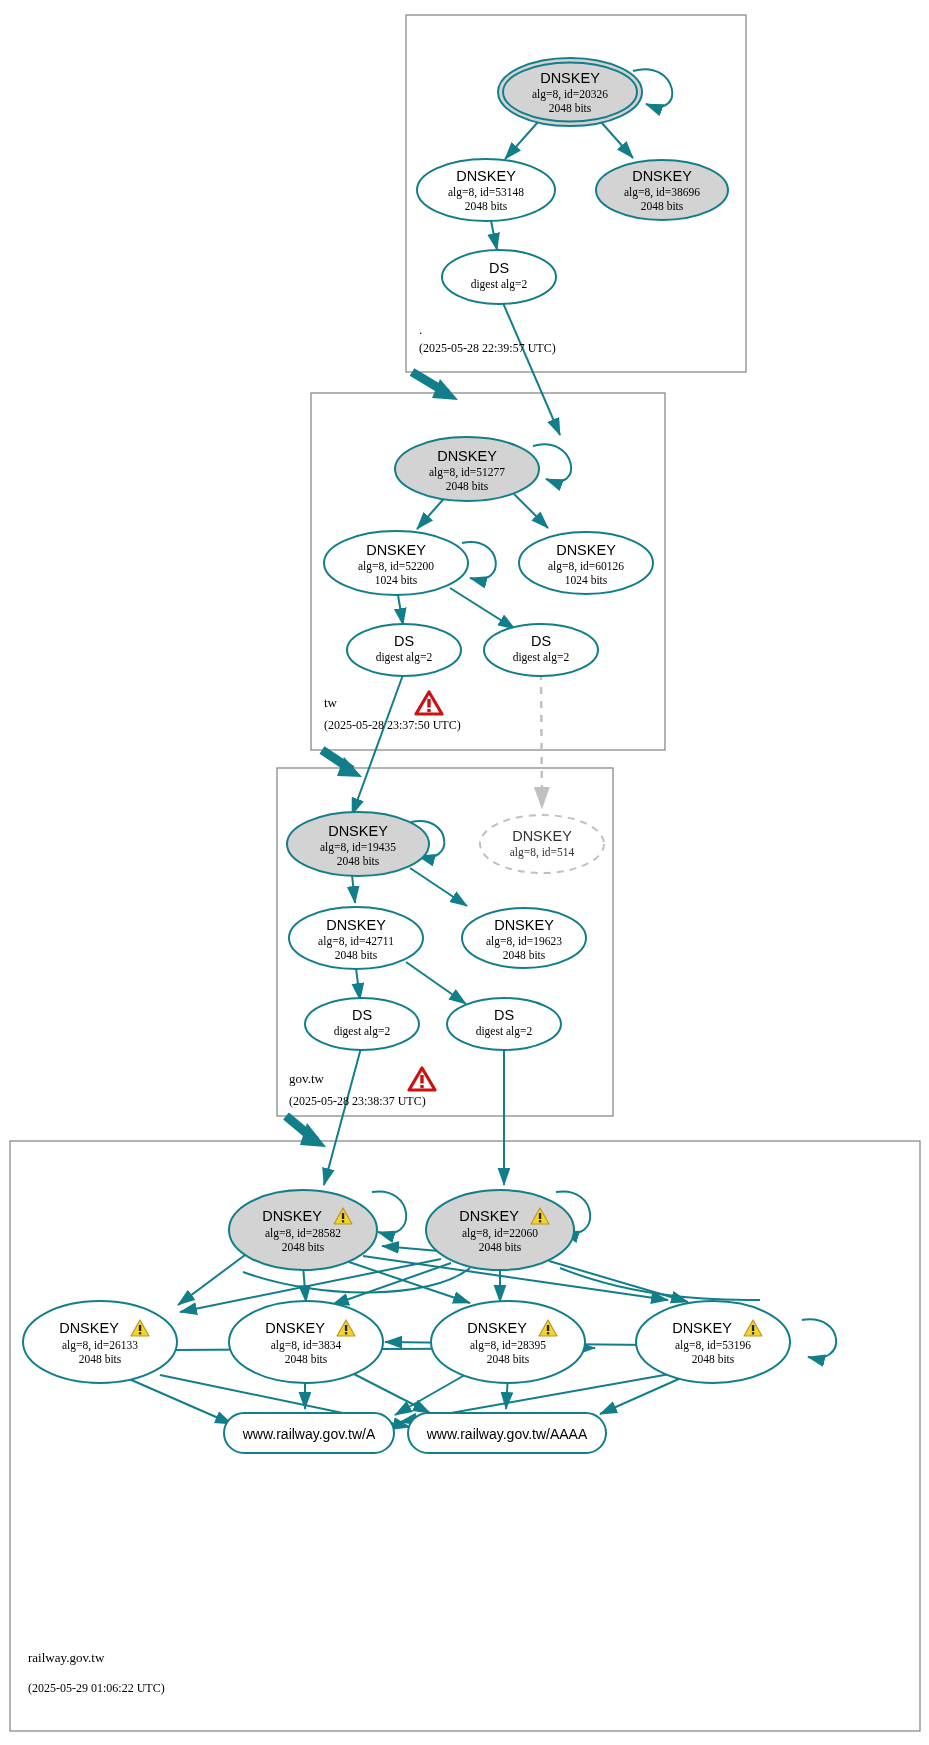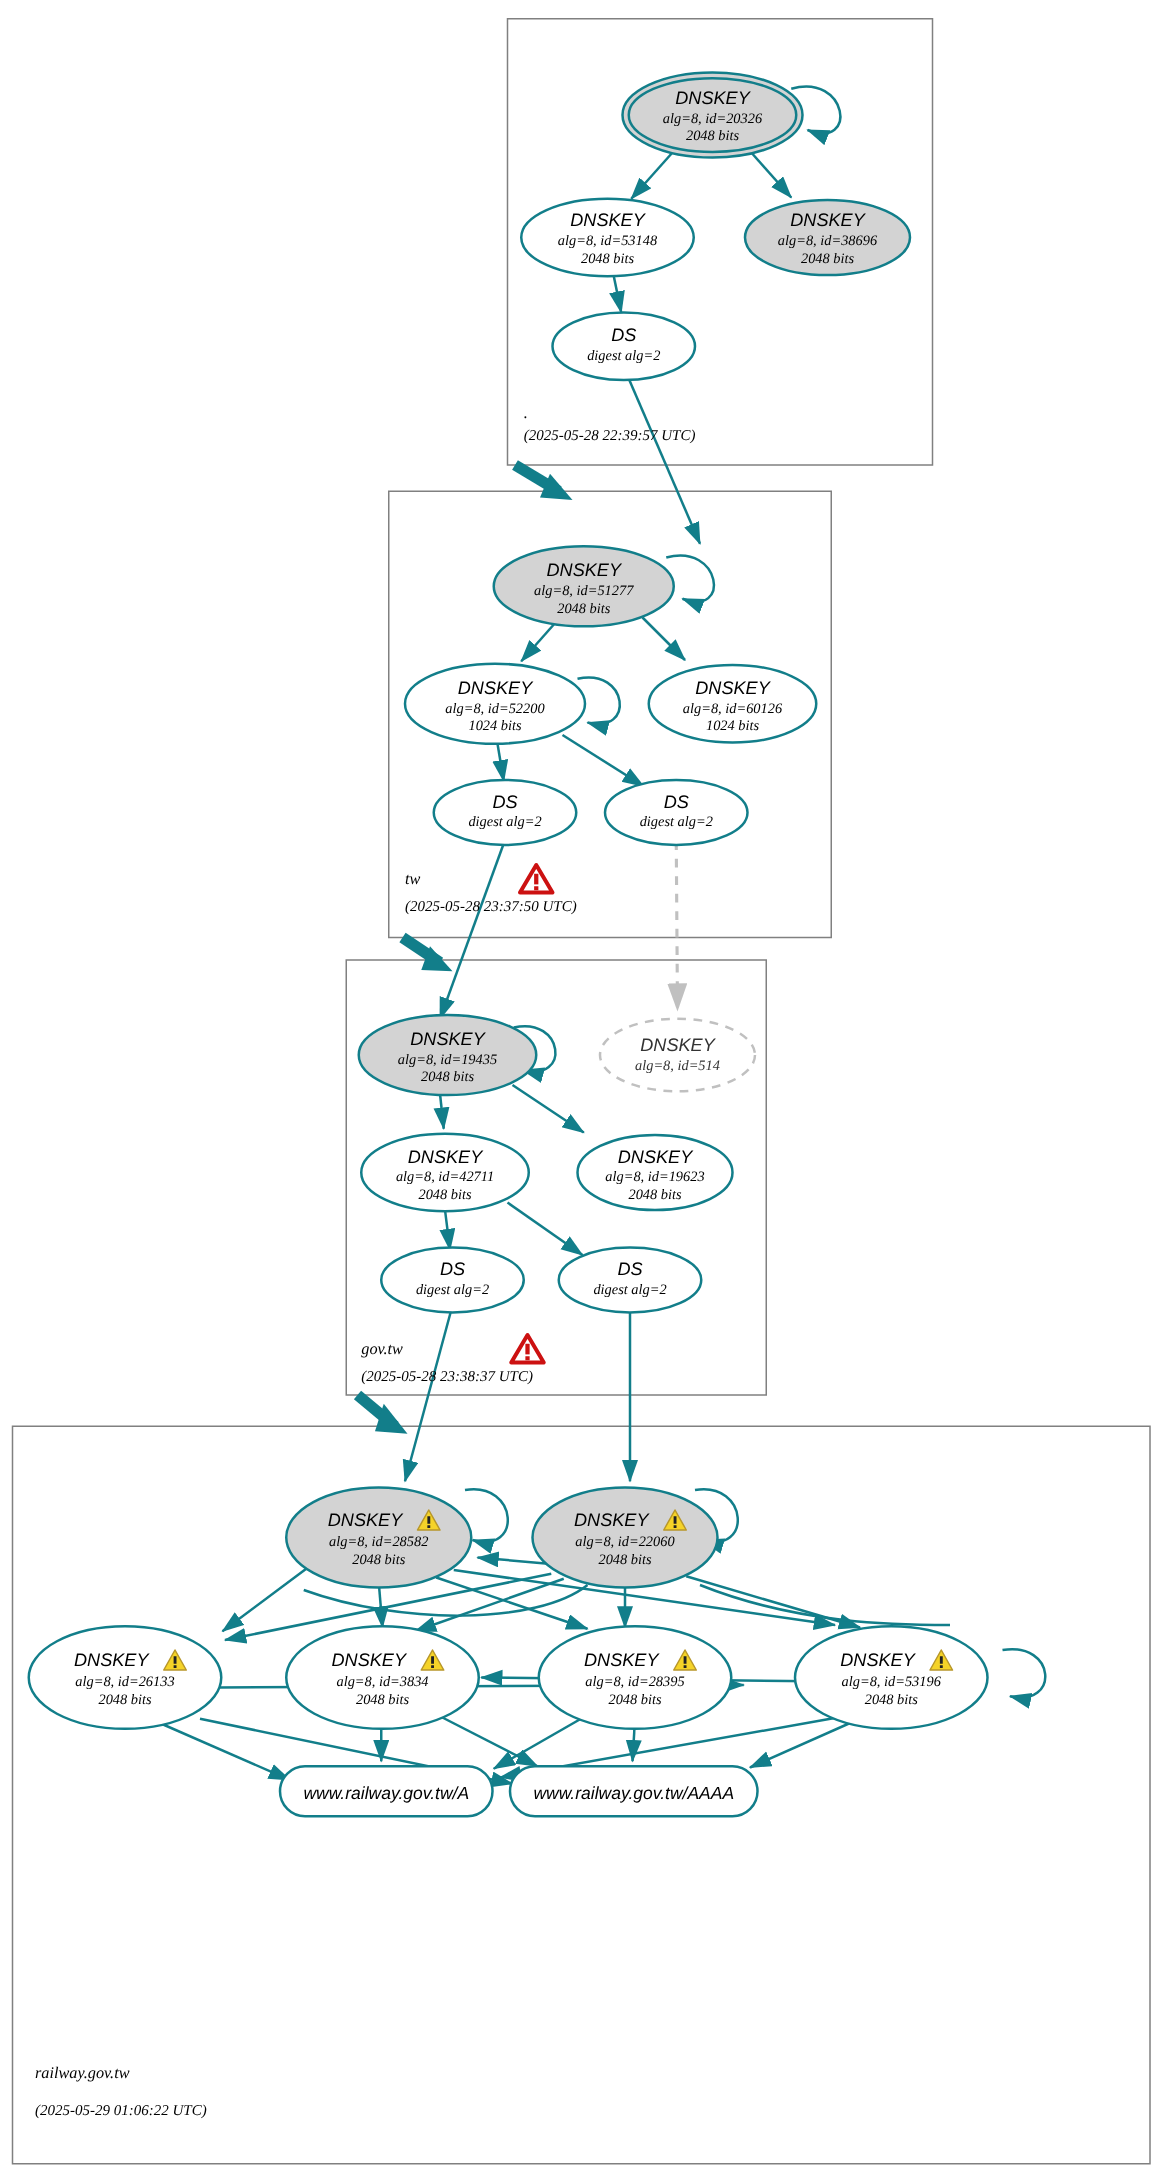--- a/index.html
+++ b/index.html
@@ -1,17 +1,17 @@
 <!DOCTYPE html>
 <html><head>
 <meta charset="utf-8">
 <style>
   html,body{margin:0;padding:0;background:#ffffff;}
   body{font-family:"Liberation Sans", sans-serif;}
-  #root{position:relative;width:929px;height:1745px;background:#fff;overflow:hidden;font-style:italic;}
+  #root{position:relative;width:929px;height:1745px;background:#fff;overflow:hidden;}
   svg{display:block;}
   .zone-title{font-family:"Liberation Serif", serif;font-size:13px;fill:#000;}
   .zone-time{font-family:"Liberation Serif", serif;font-size:12px;fill:#000;}
   .node-title{font-family:"Liberation Sans", sans-serif;font-size:14.5px;fill:#000;text-anchor:middle;}
   .node-sub{font-family:"Liberation Serif", serif;font-size:11.5px;fill:#000;text-anchor:middle;}
   .node-title-dash{font-family:"Liberation Sans", sans-serif;font-size:14.5px;fill:#333;text-anchor:middle;}
   .node-sub-dash{font-family:"Liberation Serif", serif;font-size:11.5px;fill:#333;text-anchor:middle;}
   .rrtitle{font-family:"Liberation Sans", sans-serif;font-size:14px;fill:#000;text-anchor:middle;}
 </style>
 </head>

